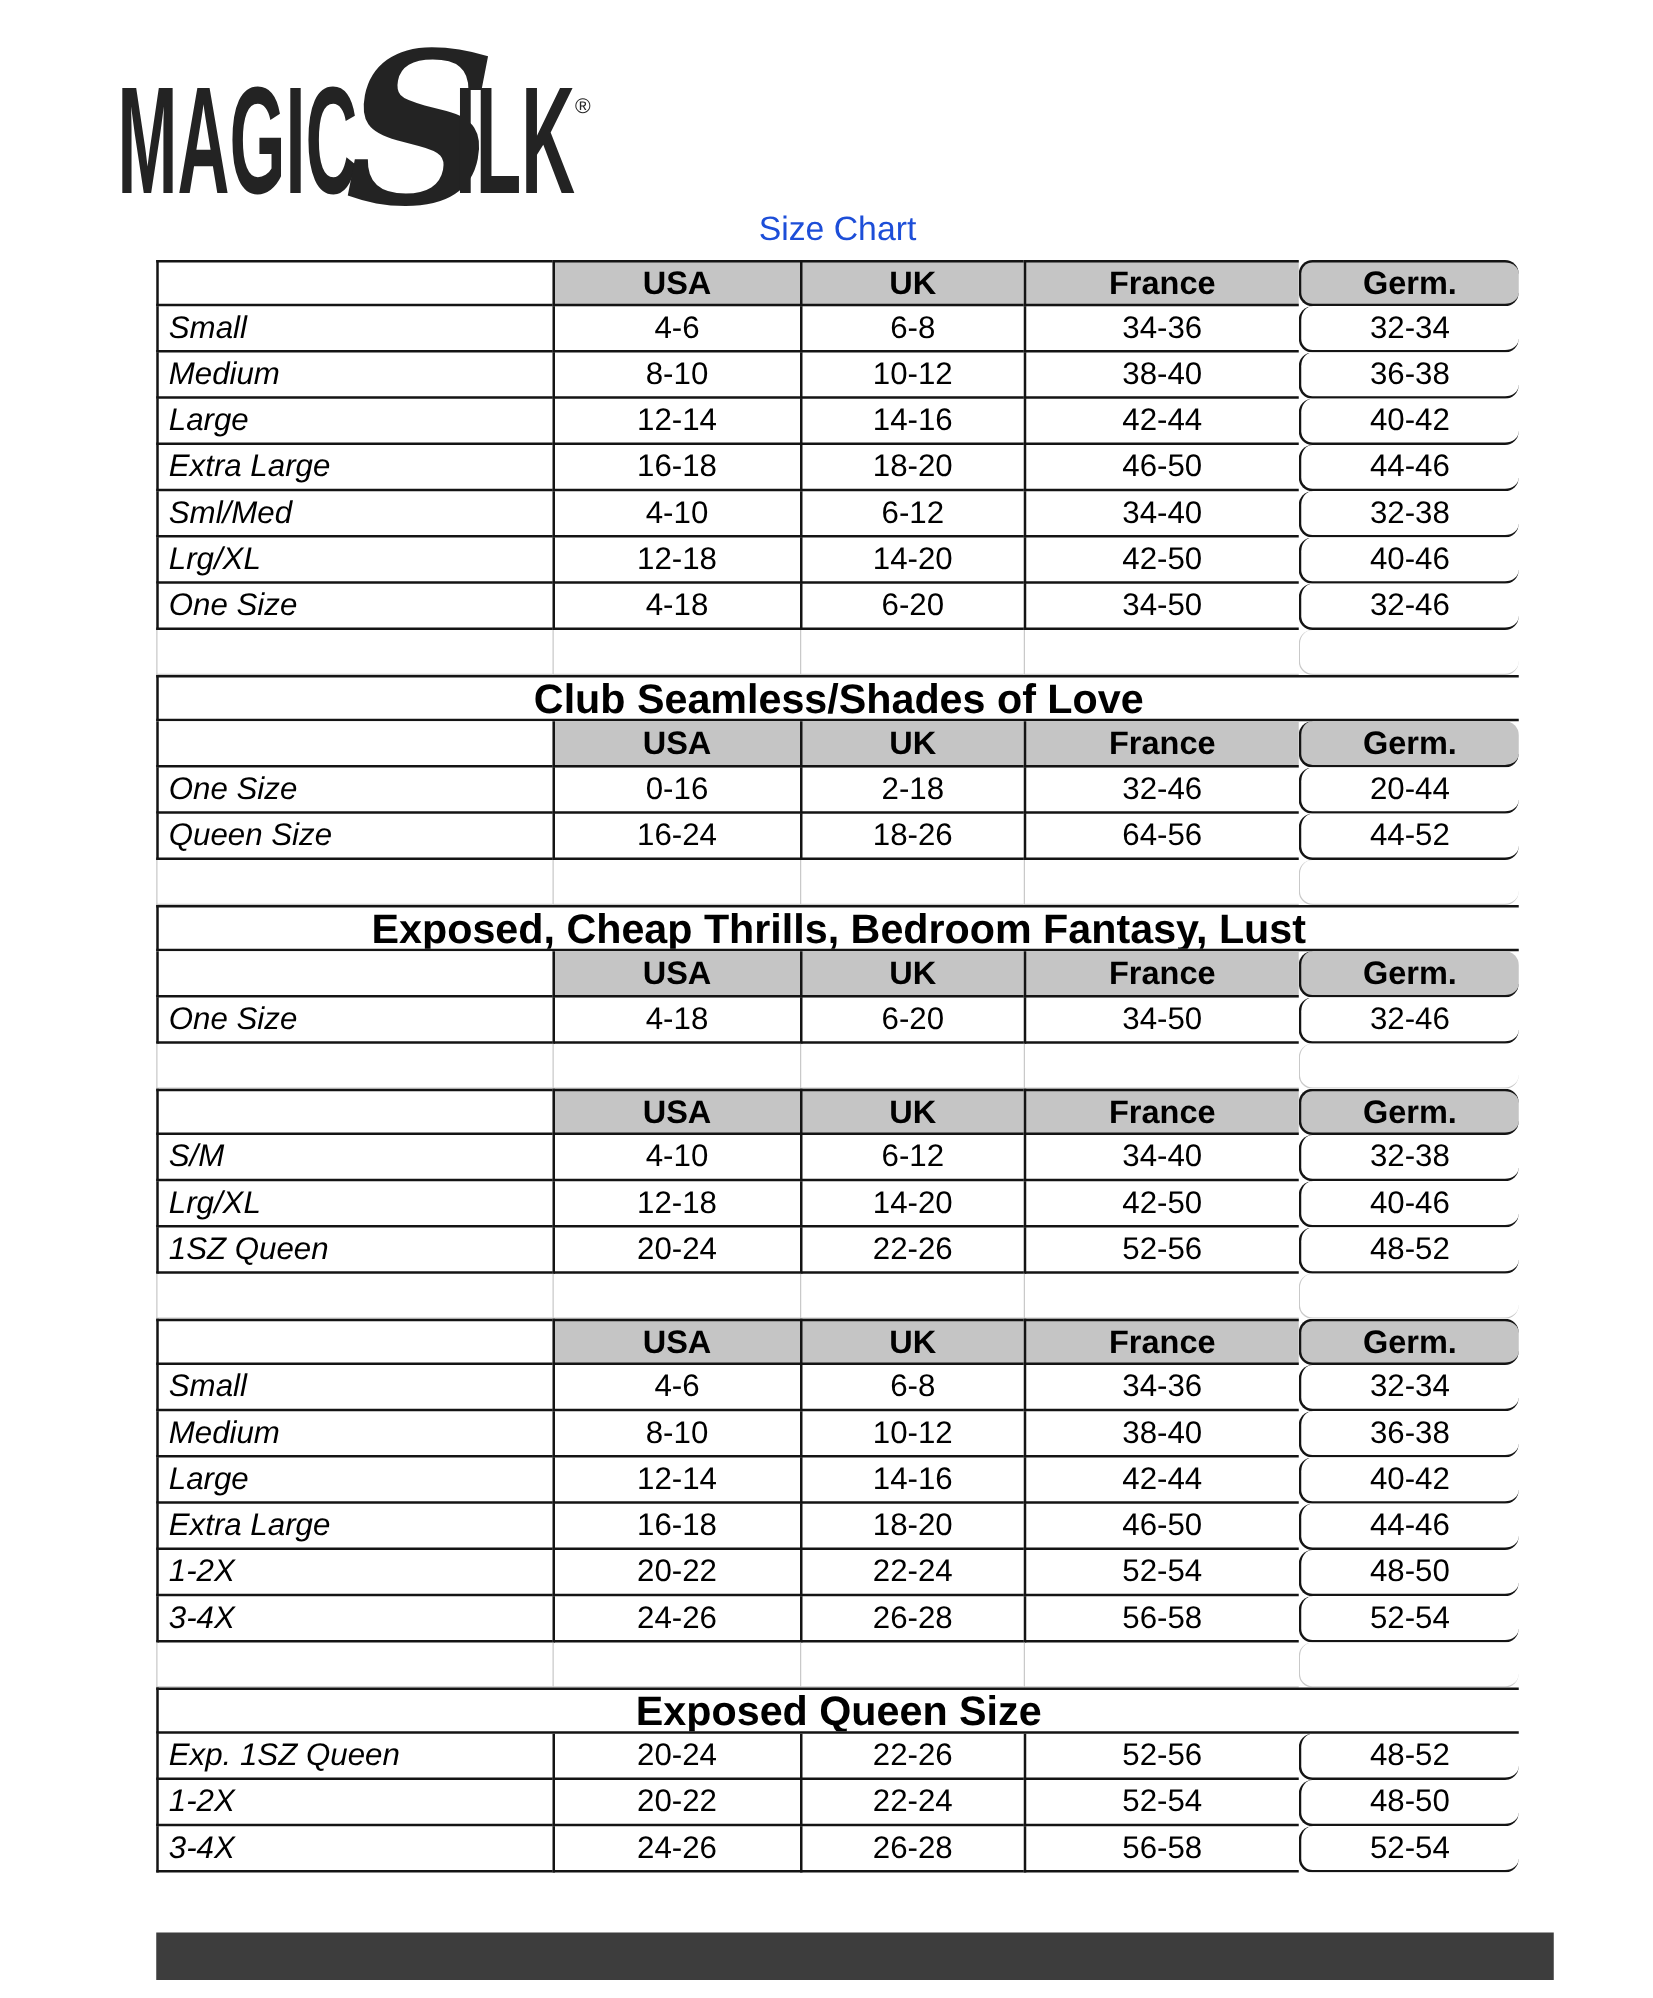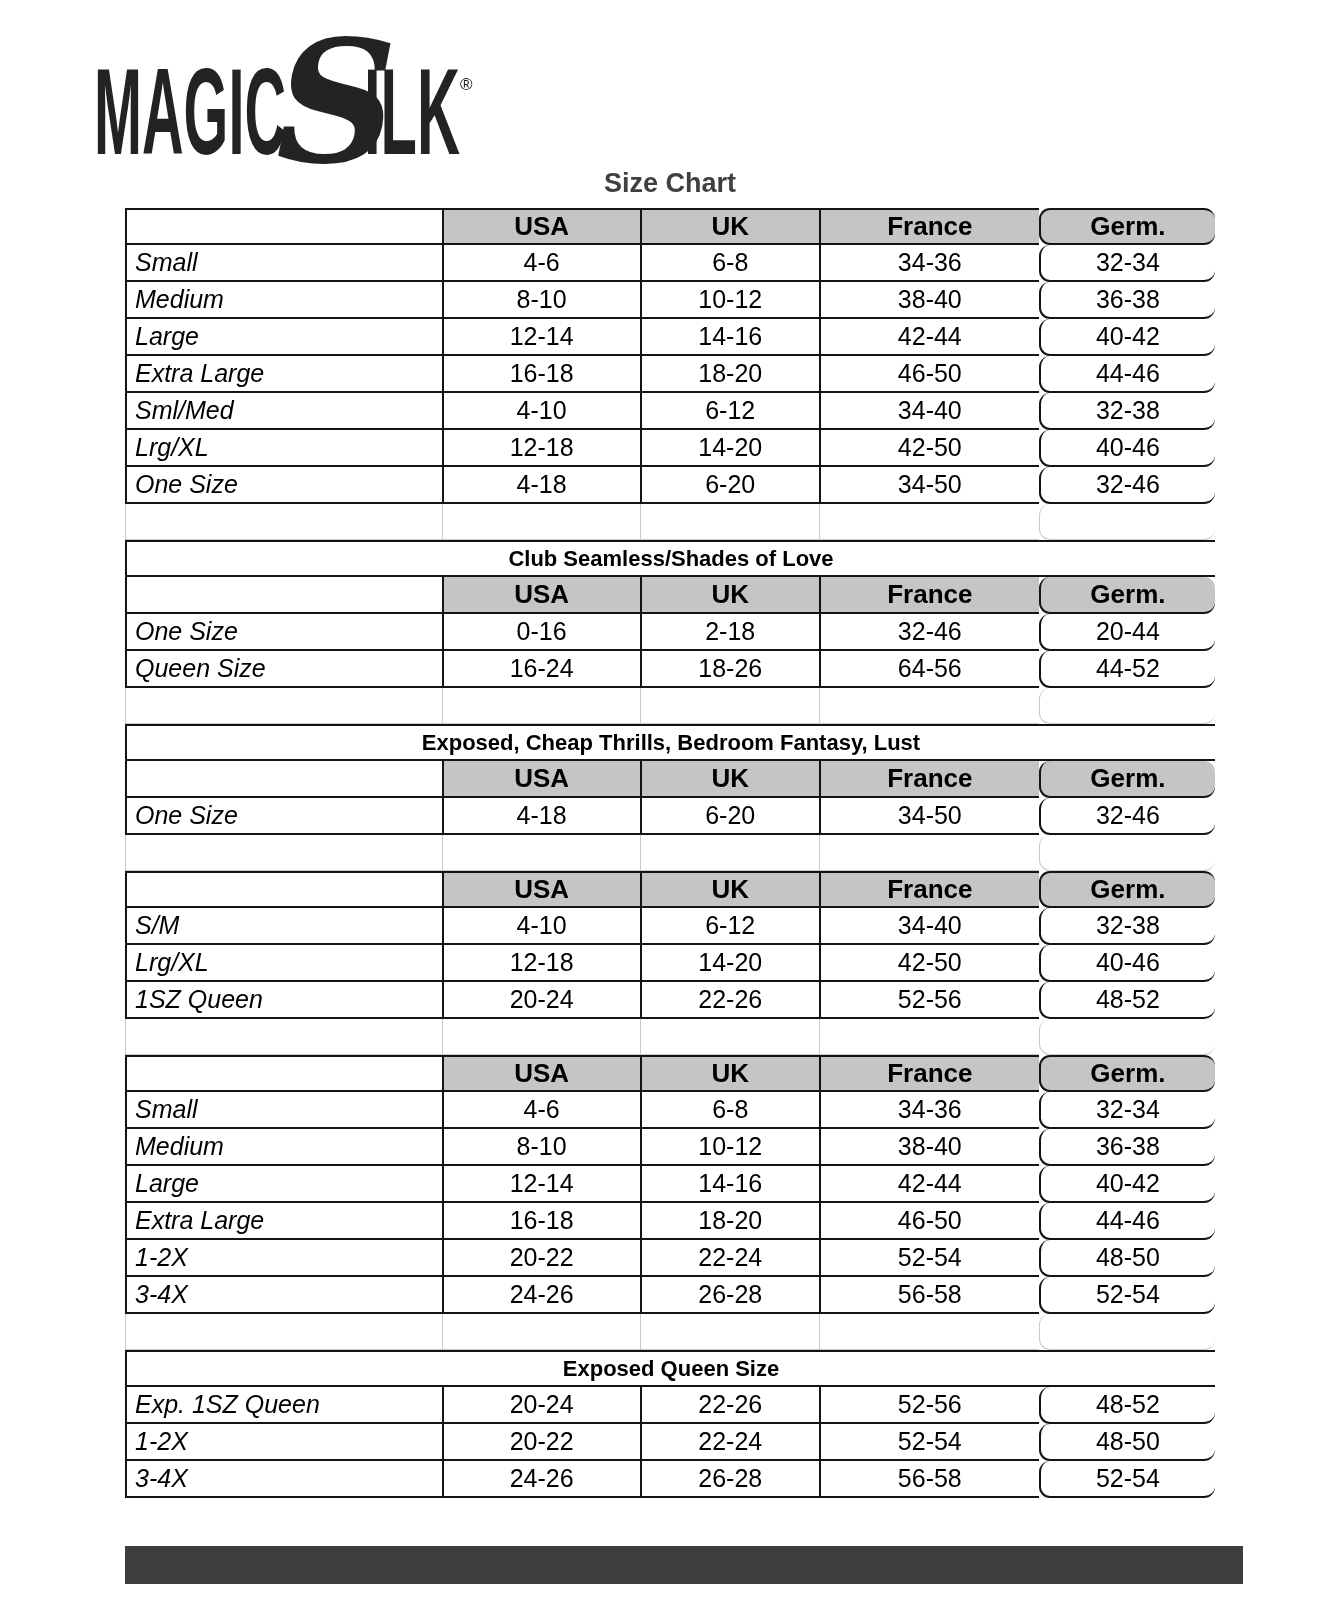--- a/index.html
+++ b/index.html
@@ -13,21 +13,21 @@
   html,body{margin:0;padding:0;}
   body{background:#ffffff;font-family:"Liberation Sans",sans-serif;color:var(--text);}
   .page{position:relative;width:1322px;height:1598px;background:#ffffff;overflow:hidden;margin-left:10px;}
 
   .logo{position:absolute;left:82px;top:32px;width:382px;height:144px;}
   .logo .lg{font-family:"Liberation Sans",sans-serif;font-weight:bold;font-size:122px;fill:var(--logo);}
   .logo .lg-s{font-family:"DejaVu Serif",serif;font-style:italic;font-weight:bold;font-size:168px;fill:var(--logo);}
   .logo .lg-reg{font-family:"Liberation Sans",sans-serif;font-size:17px;fill:var(--logo);}
 
   .title{position:absolute;left:115px;top:168px;width:1090px;text-align:center;
-         font-size:27px;font-weight:bold;color:#404040;}
+         font-size:27px;font-weight:normal;color:#1d4ed8;}
 
   #sheet{position:absolute;left:115px;top:208px;width:1090px;text-align:right;}
   .row{display:flex;width:1090px;}
   .r37{height:37px;}
   .r36{height:36px;}
   .cell{box-sizing:border-box;display:flex;align-items:center;overflow:hidden;}
   .c0{width:318px;font-style:italic;}
   .c1{width:199px;}
   .c2{width:180px;}
   .c3{width:221px;}
@@ -36,21 +36,21 @@
 
   .bk .cell{border-left:2px solid var(--border);border-bottom:2px solid var(--border);}
   .tline .cell{border-top:2px solid var(--border);}
 
   .hdr .cell{background:var(--header-bg);font-weight:bold;font-size:26px;justify-content:center;}
   .hdr .cell.c0{background:#ffffff;}
 
   .data .cell{font-size:25px;justify-content:center;}
   .data .cell.c0{justify-content:flex-start;padding-left:8px;}
 
-  .ttl .cell{font-size:22px;font-weight:bold;justify-content:center;}
+  .ttl .cell{font-size:33px;font-weight:bold;justify-content:center;}
 
   .blank .cell{border-left:1px solid var(--grid);border-bottom:1px solid var(--grid);}
 
   .footer-bar{position:absolute;left:115px;top:1546px;width:1118px;height:38px;background:var(--footer);}
 </style>
 </head>
 <body>
 
 <div class="page">
 

